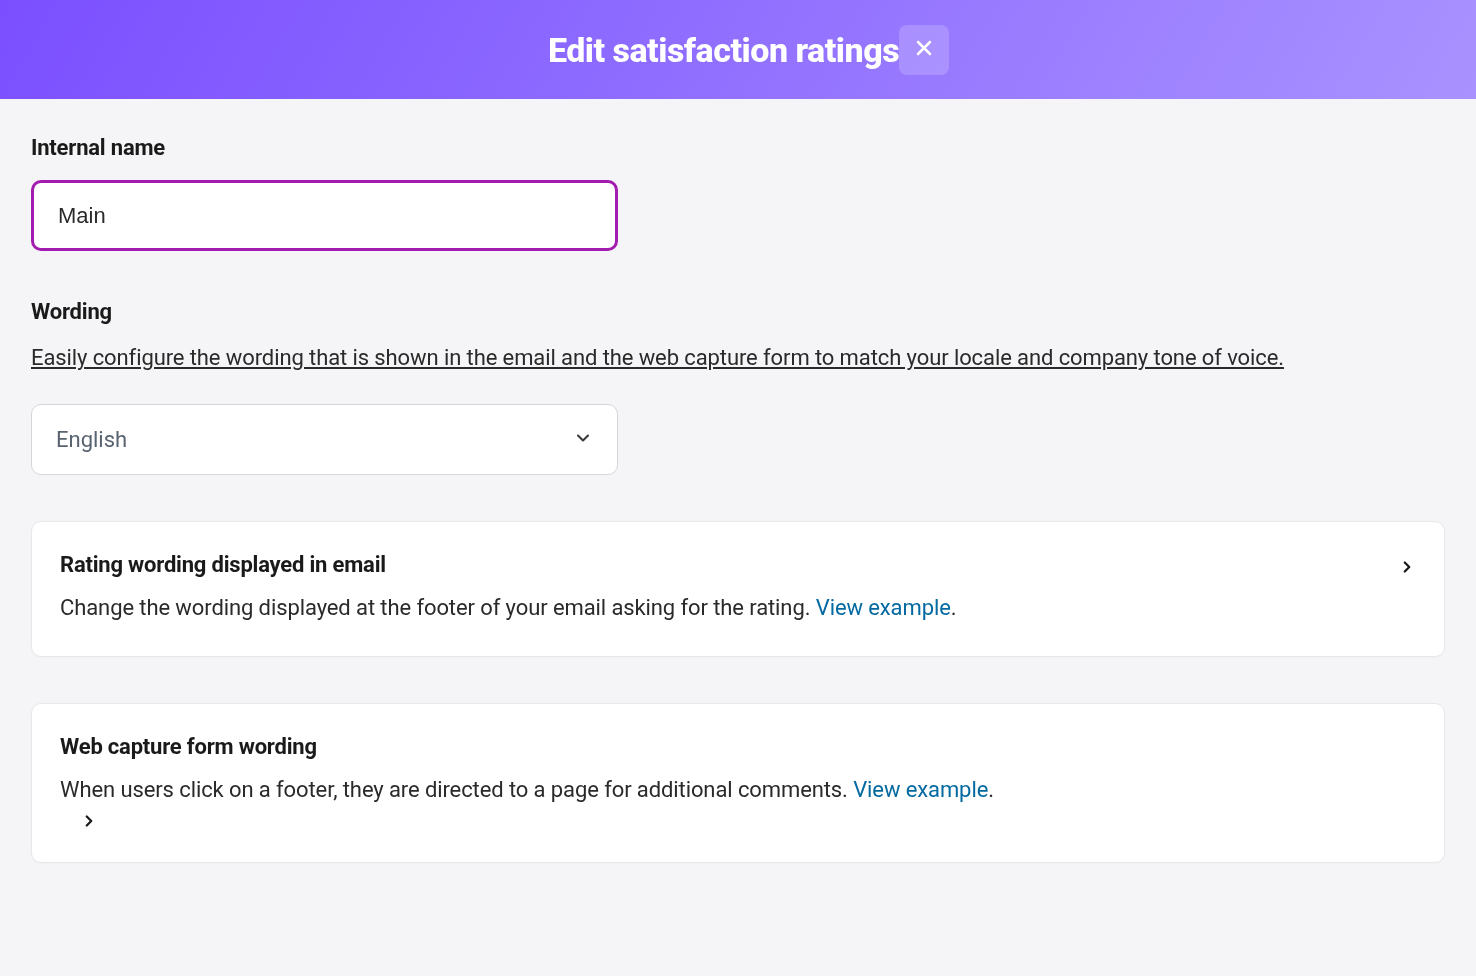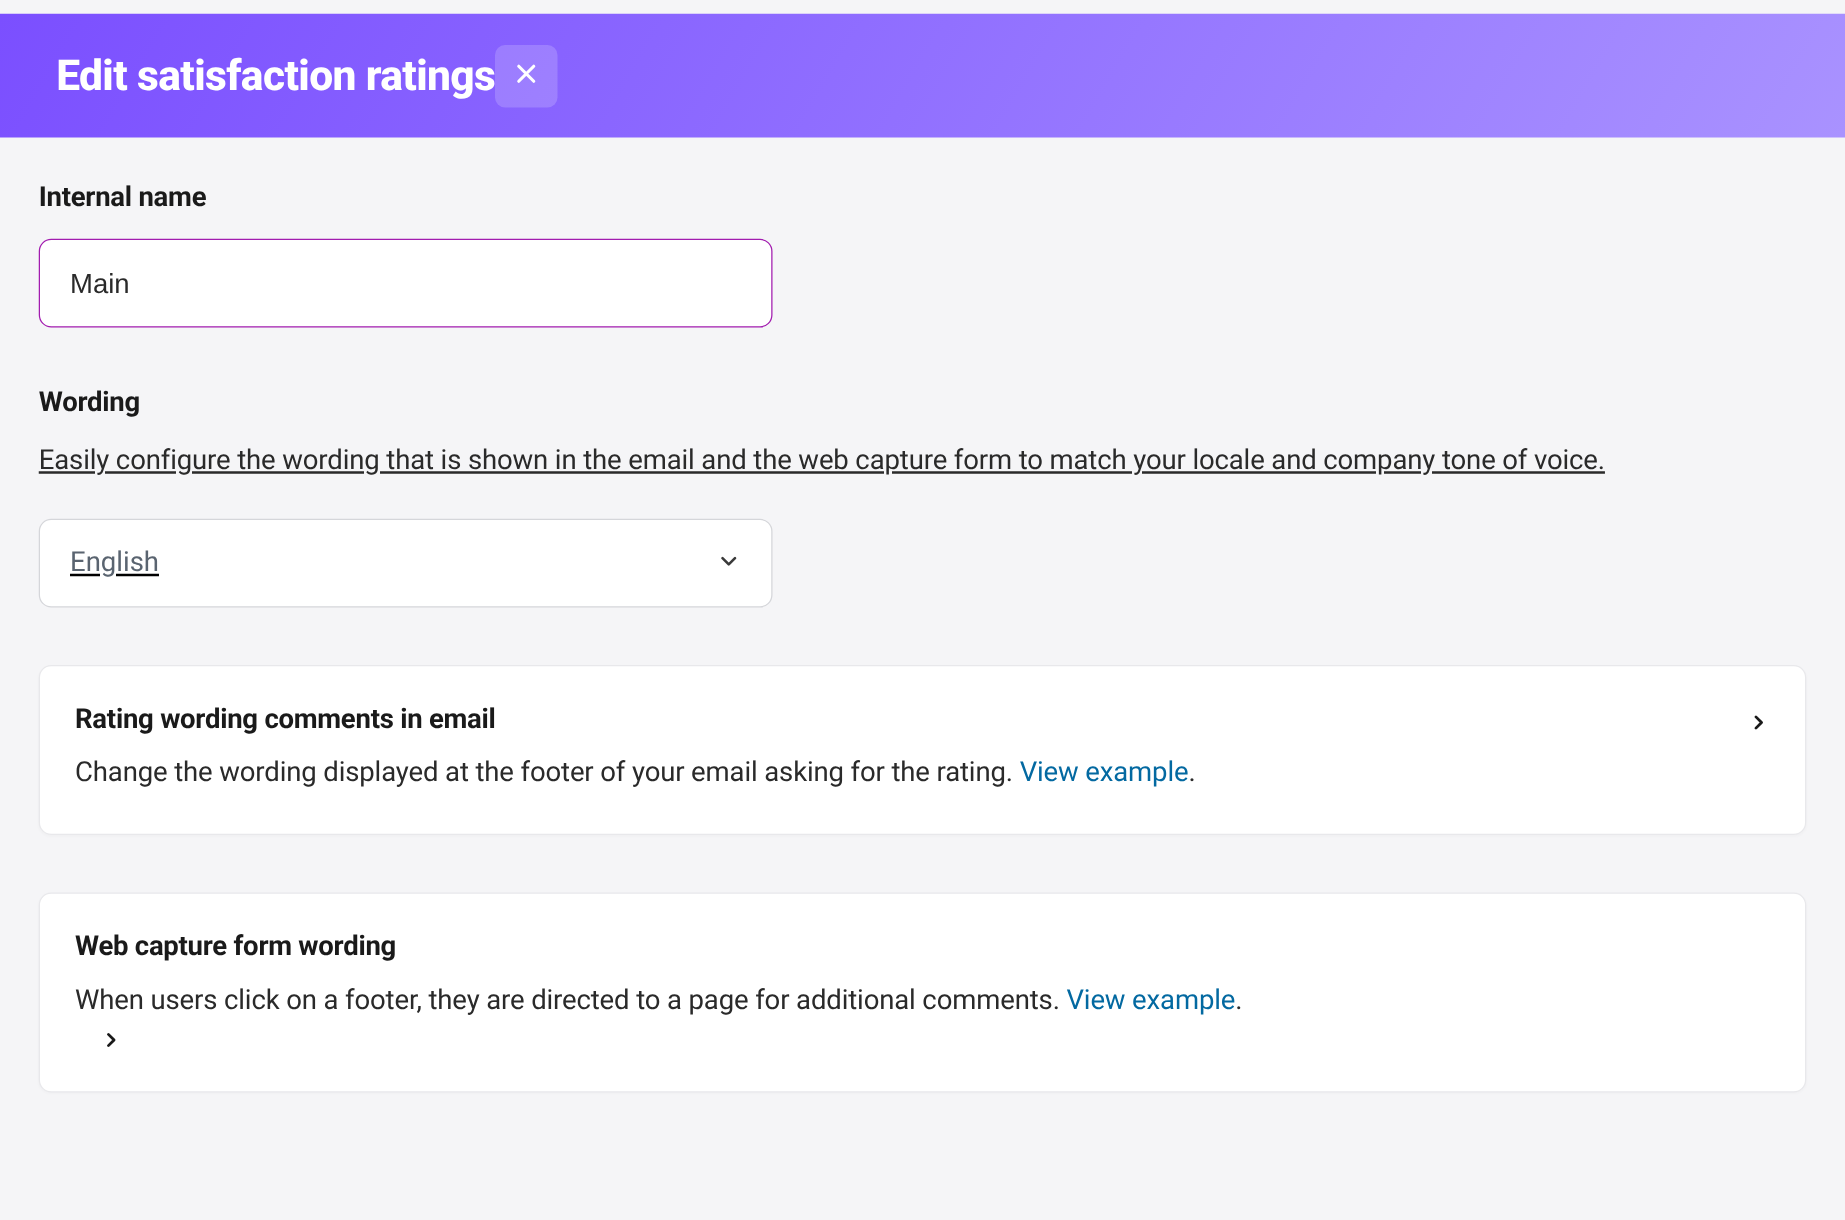--- a/index.html
+++ b/index.html
@@ -14,23 +14,22 @@
       width: 1476px;
       height: 976px;
       overflow: hidden;
     }
     
     .header {
       background: linear-gradient(120deg, #7b4fff 0%, #8a66ff 35%, #a992ff 100%);
       height: 99px;
       display: flex;
       align-items: center;
-      justify-content: flex-start;
+      justify-content: center;
       padding: 0 24px 0 45px;
-      margin-top: 11px;
     }
     
     .header-title {
       color: #ffffff;
       font-size: 34px;
       font-weight: 800;
       letter-spacing: -0.5px;
     }
     
     .close-button {
@@ -60,21 +59,21 @@
       font-weight: 700;
       color: #1a1a1a;
       margin-bottom: 20px;
       letter-spacing: -0.2px;
     }
     
     .input-field {
       width: 587px;
       height: 71px;
       background: #ffffff;
-      border: 1px solid #a21caf;
+      border: 3px solid #a21caf;
       border-radius: 10px;
       padding: 0 24px;
       font-size: 22px;
       color: #2a2a2a;
       outline: none;
     }
     
     .section-gap {
       margin-top: 48px;
     }
@@ -93,21 +92,20 @@
       width: 587px;
       height: 71px;
       background: #ffffff;
       border: 1px solid #d5d6da;
       border-radius: 10px;
       padding: 0 24px;
       display: flex;
       align-items: center;
       justify-content: space-between;
       cursor: pointer;
-      text-decoration: underline;
     }
     
     .select-value {
       font-size: 22px;
       color: #5a6470;
     }
     
     .select-chevron svg {
       width: 20px;
       height: 20px;
@@ -200,21 +198,21 @@
       <span class="select-chevron">
         <svg viewBox="0 0 24 24" fill="none">
           <path d="M6 9l6 6 6-6" stroke-linecap="round" stroke-linejoin="round"></path>
         </svg>
       </span>
     </div>
   </div>
 
   <div class="card">
     <div class="card-content">
-      <div class="card-title">Rating wording comments in email</div>
+      <div class="card-title">Rating wording displayed in email</div>
       <div class="card-description">
         <span>Change the wording displayed at the footer of your email asking for the rating. </span><a class="card-link">View example</a><span>.</span>
       </div>
     </div>
     <div class="card-chevron">
       <svg viewBox="0 0 24 24" fill="none">
         <path d="M9 6l6 6-6 6" stroke-linecap="round" stroke-linejoin="round"></path>
       </svg>
     </div>
   </div>

